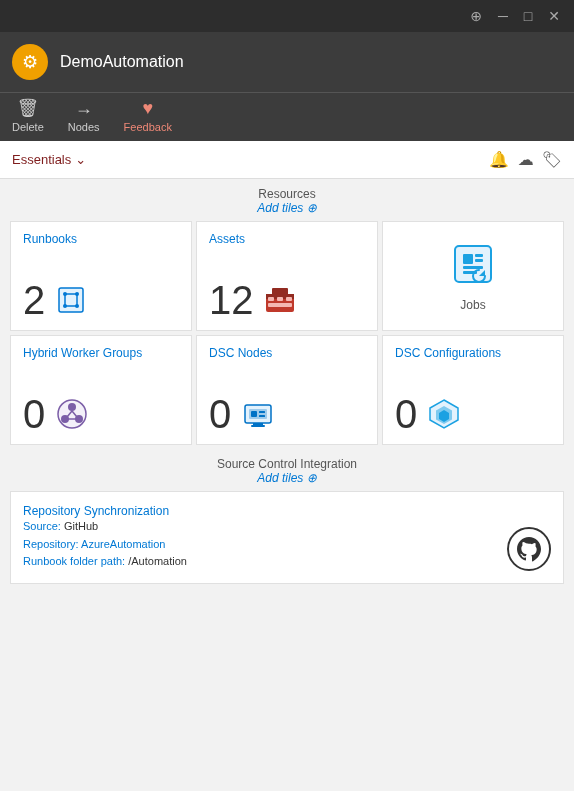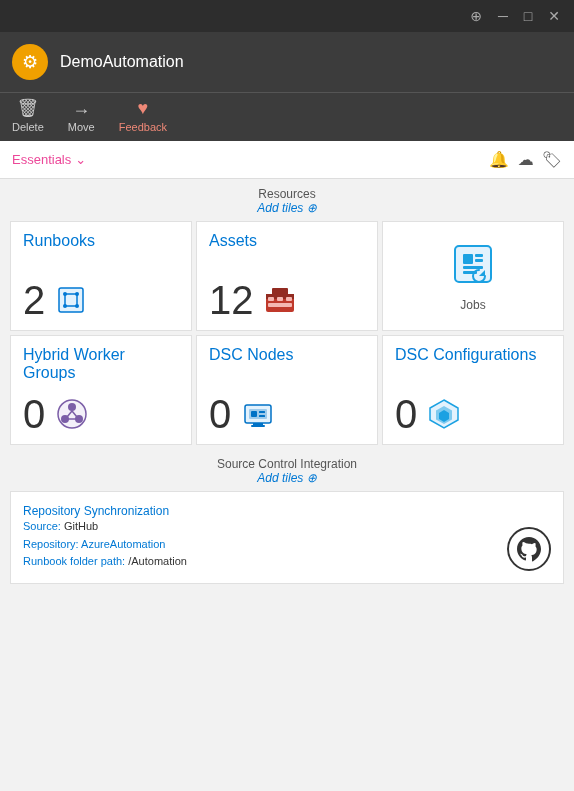--- a/index.html
+++ b/index.html
@@ -76,21 +76,21 @@
     
     .essentials-bar {
       background: #fff;
       border-bottom: 1px solid #ddd;
       display: flex;
       align-items: center;
       justify-content: space-between;
       padding: 0 12px;
       height: 38px;
     }
-    .essentials-left { display: flex; align-items: center; gap: 4px; color: #ec4899; font-size: 13px; cursor: pointer; }
+    .essentials-left { display: flex; align-items: center; gap: 4px; color: #7f1d1d; font-size: 13px; cursor: pointer; }
     .essentials-right { display: flex; align-items: center; gap: 8px; }
     .ess-icon { color: #555; font-size: 16px; cursor: pointer; }
 
     
     .main-content {
       background: #f2f2f2;
       padding: 8px 10px;
       overflow-y: auto;
       height: calc(791px - 32px - 60px - 40px - 38px);
     }
@@ -114,21 +114,21 @@
       margin-bottom: 12px;
     }
     .tile {
       background: #fff;
       border: 1px solid #e0e0e0;
       padding: 10px 12px 10px;
       min-height: 110px;
       display: flex;
       flex-direction: column;
     }
-    .tile-title { color: #0078d4; font-size: 16px; margin-bottom: 4px; cursor: pointer; }
+    .tile-title { color: #0078d4; font-size: 12px; margin-bottom: 4px; cursor: pointer; }
     .tile-body {
       display: flex;
       align-items: center;
       gap: 10px;
       margin-top: auto;
     }
     .tile-count { font-size: 40px; color: #333; font-weight: 300; line-height: 1; }
     .tile-icon-area { display: flex; align-items: center; }
 
     
@@ -188,21 +188,21 @@
   </div>
 </div>
 
 <div class="toolbar">
   <div class="toolbar-item t-delete">
     <span class="t-icon">🗑</span>
     <span>Delete</span>
   </div>
   <div class="toolbar-item t-move">
     <span class="t-icon">→</span>
-    <span>Move</span>
+    <span>Nodes</span>
   </div>
   <div class="toolbar-item t-feedback">
     <span class="t-icon">♥</span>
     <span>Feedback</span>
   </div>
 </div>
 
 <div class="essentials-bar">
   <div class="essentials-left">
     <span>Essentials</span>

